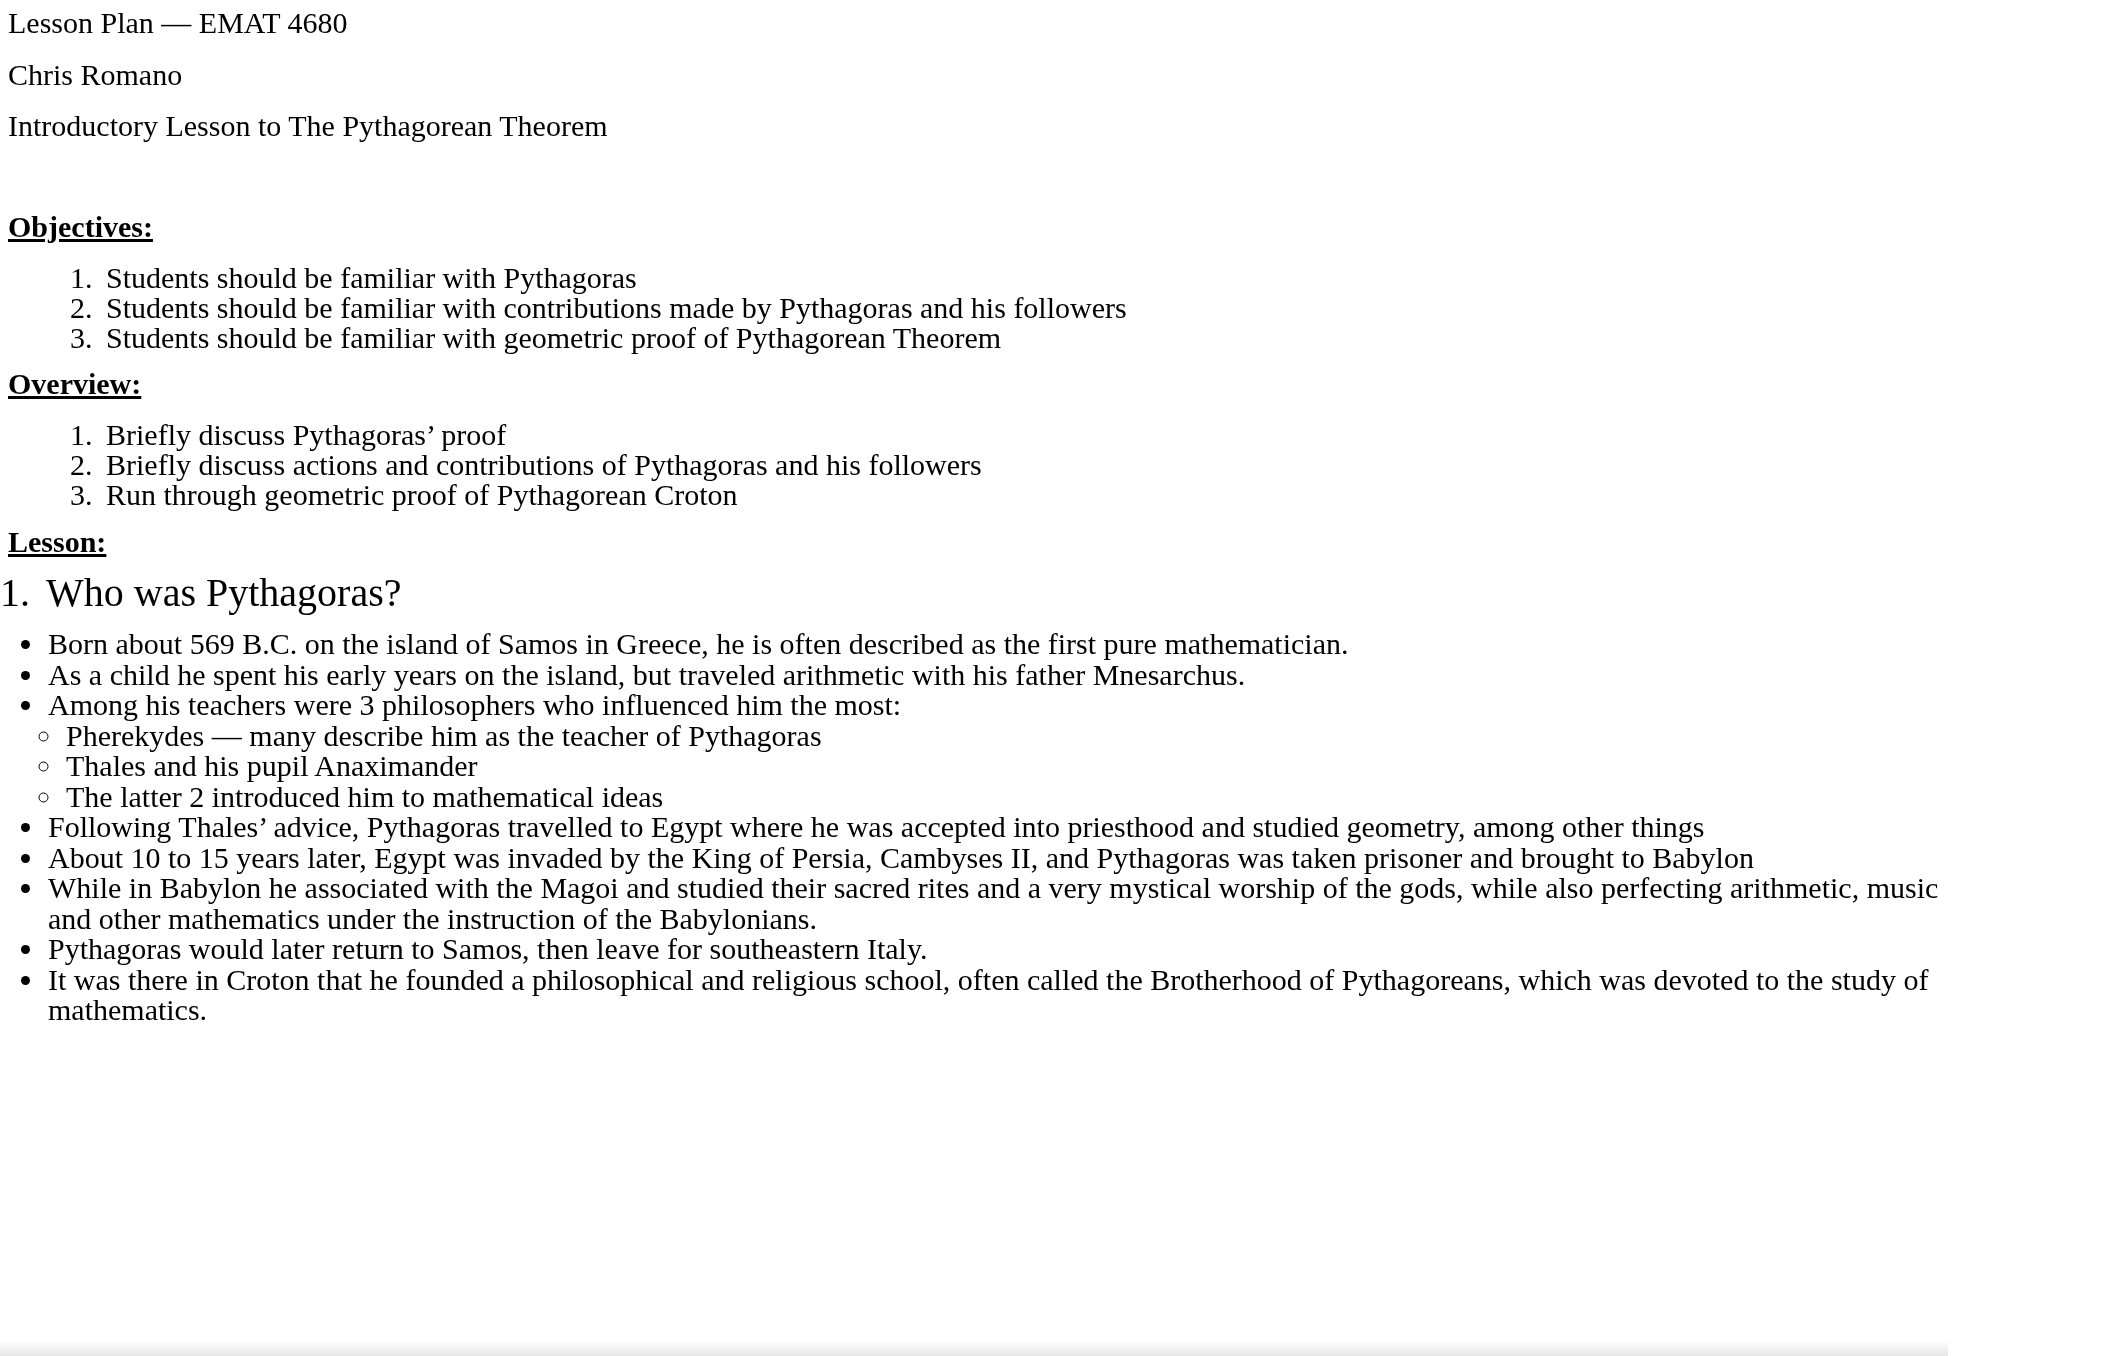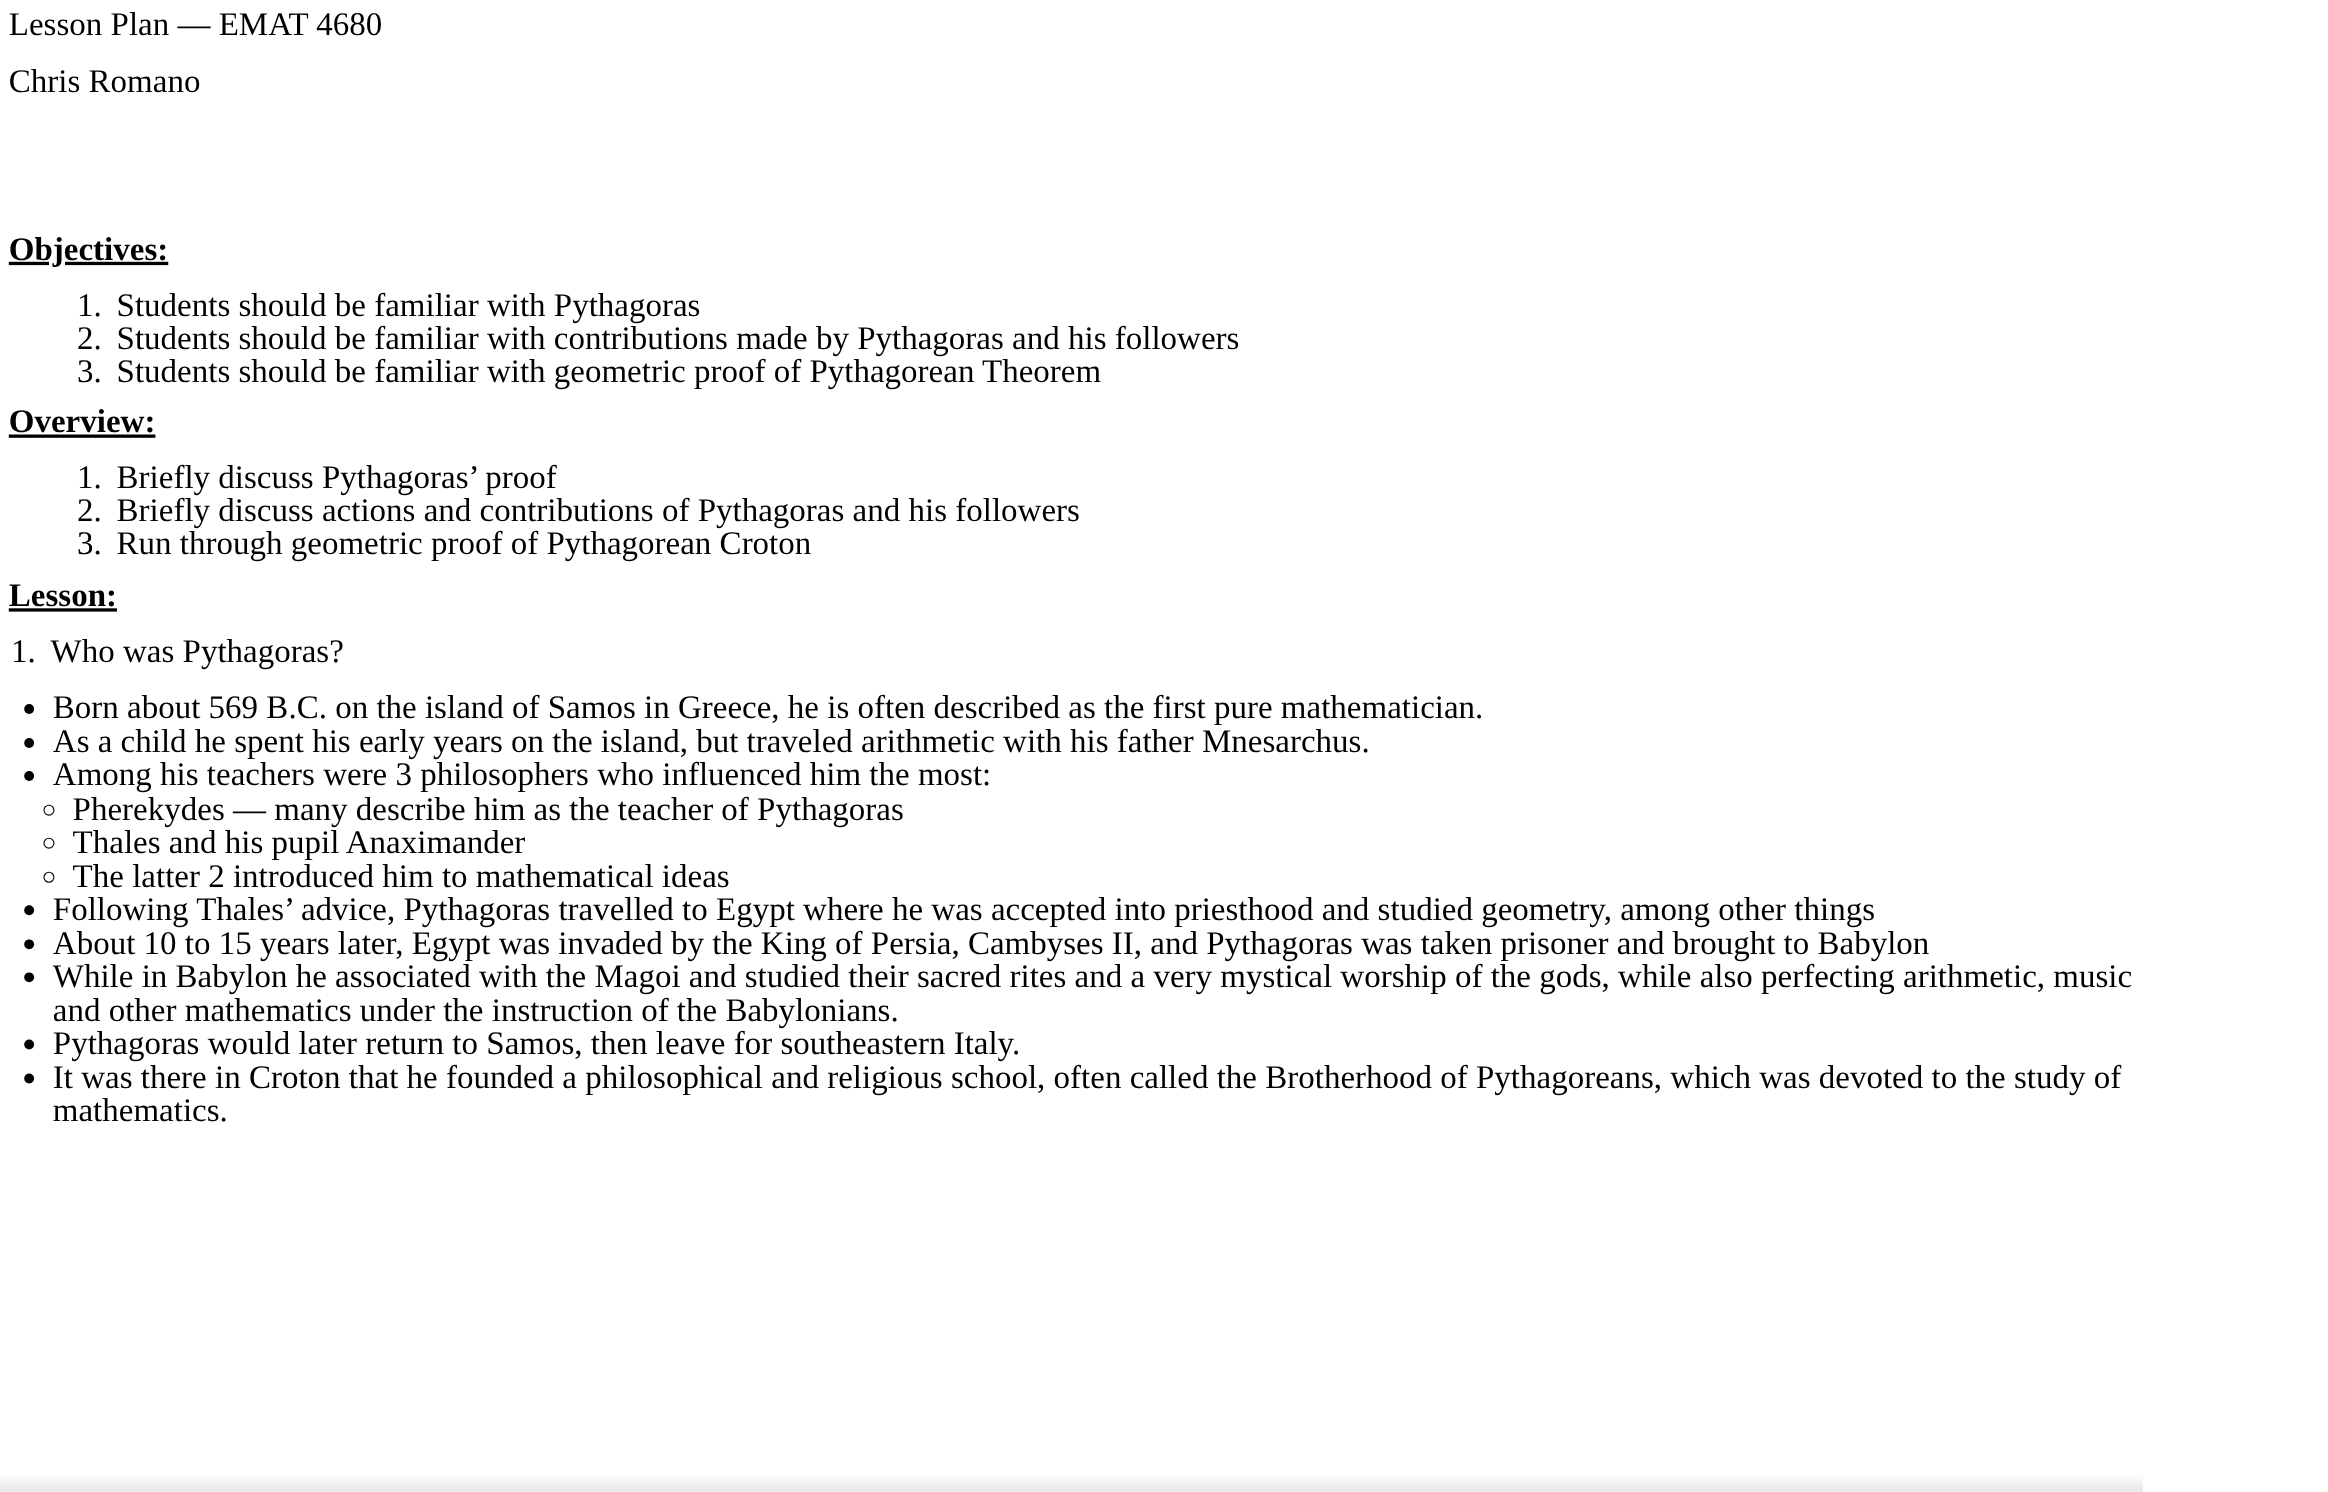--- a/index.html
+++ b/index.html
@@ -56,21 +56,21 @@
     padding-left: 6px;
     margin: 0;
   }
   ol.q-numbered {
     margin: 0;
     padding: 0 0 0 32px;
     list-style-type: decimal;
     list-style-position: outside;
   }
   ol.q-numbered > li {
-    font-size: 30px;
+    font-size: 40px;
     line-height: 30px;
     padding-left: 6px;
     margin: 0;
   }
   ul.bullets {
     margin: 0;
     padding: 0 0 0 46px;
     list-style-type: disc;
     list-style-position: outside;
   }
@@ -103,20 +103,21 @@
 </style>
 </head>
 <body>
 
 <div class="page">
 
   <p class="para t-title">Lesson Plan — EMAT 4680</p>
 
   <p class="para t-author">Chris Romano</p>
 
+  <p class="para t-subtitle">Introductory Lesson to The Pythagorean Theorem</p>
 
 
   <p class="para t-objectives bold uline">Objectives:</p>
 
   <ol class="numbered t-objlist">
     <li>Students should be familiar with Pythagoras</li>
     <li>Students should be familiar with contributions made by Pythagoras and his followers</li>
     <li>Students should be familiar with geometric proof of Pythagorean Theorem</li>
   </ol>
 

